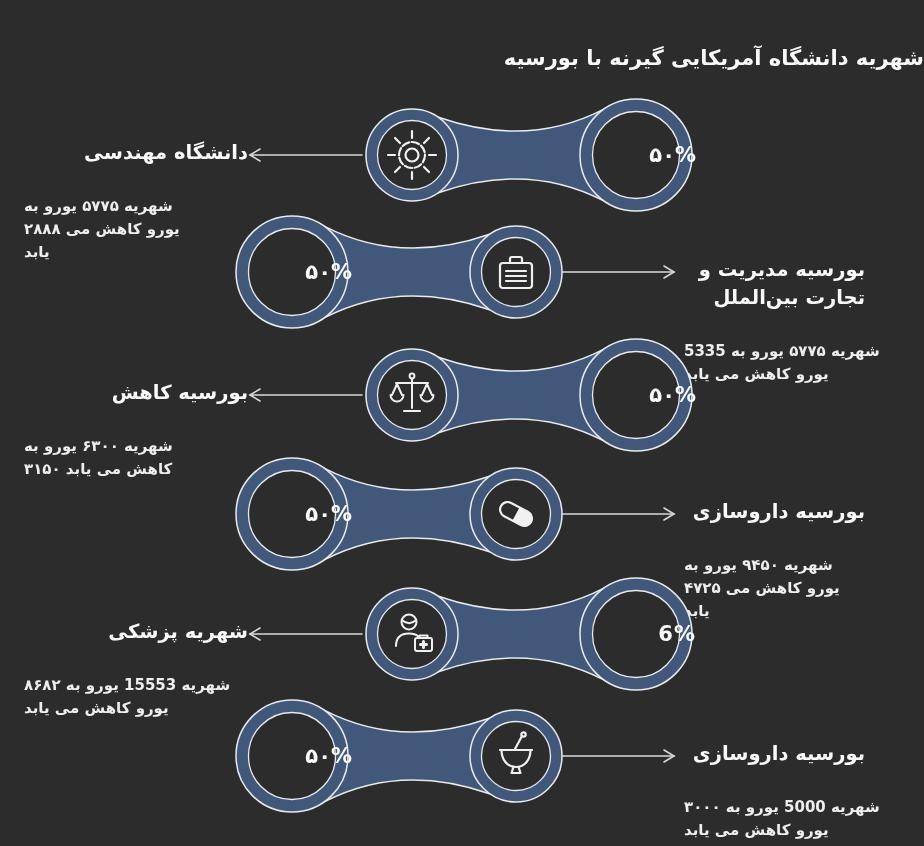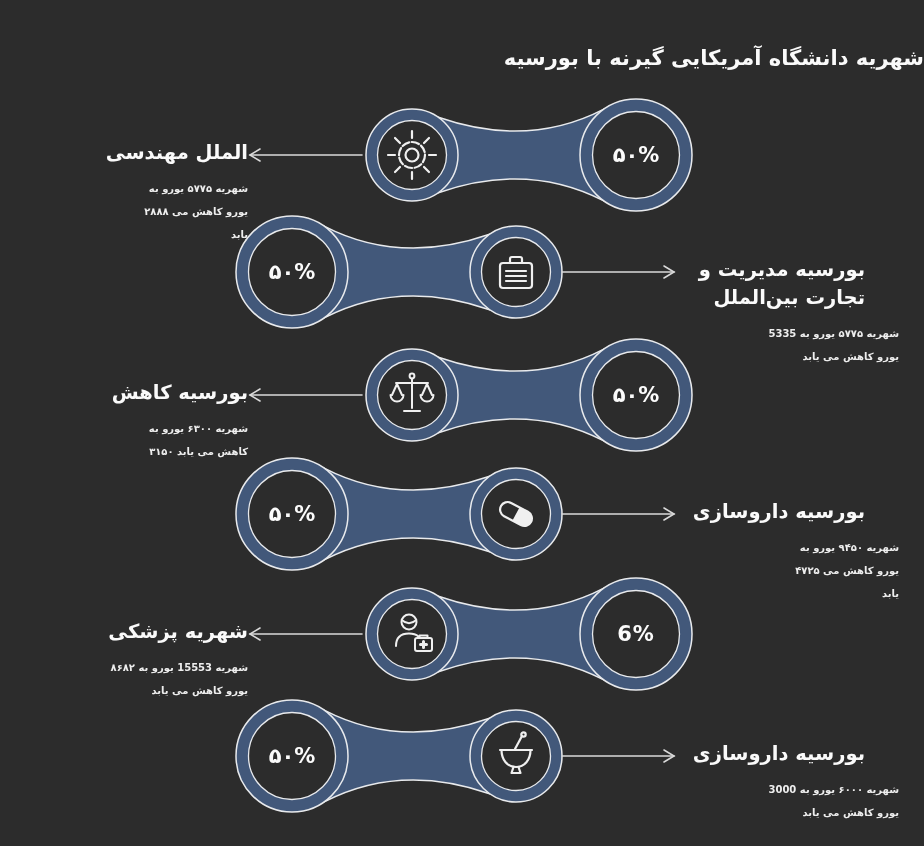--- a/index.html
+++ b/index.html
@@ -17,34 +17,34 @@
   }
   .row{position:absolute;left:0;top:0;width:924px;height:0;}
   .dumbbell{position:absolute;width:340px;height:124px;}
   .dumbbell.flip{transform:scaleX(-1);}
   .icon-box{
     position:absolute;width:60px;height:60px;
     display:flex;align-items:center;justify-content:center;
   }
   .pct{
     position:absolute;width:120px;height:34px;line-height:34px;
-    text-align:center;font-size:21px;font-weight:bold;color:#fbfbfb;
+    text-align:right;font-size:21px;font-weight:bold;color:#fbfbfb;
     letter-spacing:1px;
   }
   .arrow{position:absolute;width:124px;height:16px;}
   .arrow.flip{transform:scaleX(-1);}
   .label{position:absolute;}
   .label .hd{
     font-size:19.5px;font-weight:bold;color:#fafafa;
     line-height:28px;text-align:right;white-space:pre-line;
   }
   .label.right .hd{padding-left:0;padding-right:34px;}
   .label .ds{
-    margin-top:10px;font-size:10px;font-weight:bold;color:#eeeeee;
-    line-height:23px;text-align:right;white-space:pre-line;
+    margin-top:28px;font-size:15px;font-weight:bold;color:#eeeeee;
+    line-height:23px;text-align:left;white-space:pre-line;
   }
   
   .r0{top:155px}.r1{top:272px}.r2{top:395px}.r3{top:514px}.r4{top:634px}.r5{top:756px}
   .row .dumbbell{top:-62px}
   .row .icon-box{top:-30px}
   .row .pct{top:-17px}
   .row .arrow{top:-8px}
   .row .label{top:-16px}
   
   .side-left .dumbbell{left:360px}
@@ -91,21 +91,21 @@
         <circle cx="28" cy="28" r="6.5"></circle>
         <circle cx="28" cy="28" r="13" stroke-dasharray="7.5 2.6"></circle>
         <path d="M45,28 H52 M4,28 H11 M28,45 V52 M28,4 V11 M40,40 L45,45 M11,11 L16,16 M16,40 L11,45 M45,11 L40,16"></path>
       </svg>
     </div>
     <div class="pct" dir="ltr">۵۰%</div>
     <svg class="arrow" viewBox="0 0 124 16">
         <use href="#arrow-left"></use>
       </svg>
     <div class="label">
-      <div class="hd" dir="rtl">الملل مهندسی</div>
+      <div class="hd" dir="rtl">دانشگاه مهندسی</div>
       <div class="ds" dir="rtl">شهریه ۵۷۷۵ یورو به
 یورو کاهش می ۲۸۸۸
 یابد</div>
     </div>
   </div>
 
   <div class="row r1 side-right">
     <svg class="dumbbell flip" viewBox="0 0 340 124">
         <use href="#bone"></use>
       </svg>
@@ -213,18 +213,18 @@
         <path d="M13.5,22 C13.5,32 19.5,39 28,39 C36.5,39 42.5,32 42.5,22"></path>
         <path d="M25.5,39 L23.5,45 H32.5 L30.5,39"></path>
       </svg>
     </div>
     <div class="pct" dir="ltr">۵۰%</div>
     <svg class="arrow flip" viewBox="0 0 124 16">
         <use href="#arrow-left"></use>
       </svg>
     <div class="label right">
       <div class="hd" dir="rtl">بورسیه داروسازی</div>
-      <div class="ds" dir="rtl">شهریه ۶۰۰۰ یورو به 3000
+      <div class="ds" dir="rtl">شهریه 5000 یورو به ۳۰۰۰
 یورو کاهش می یابد</div>
     </div>
   </div>
 
 </div>
 
 </body></html>

